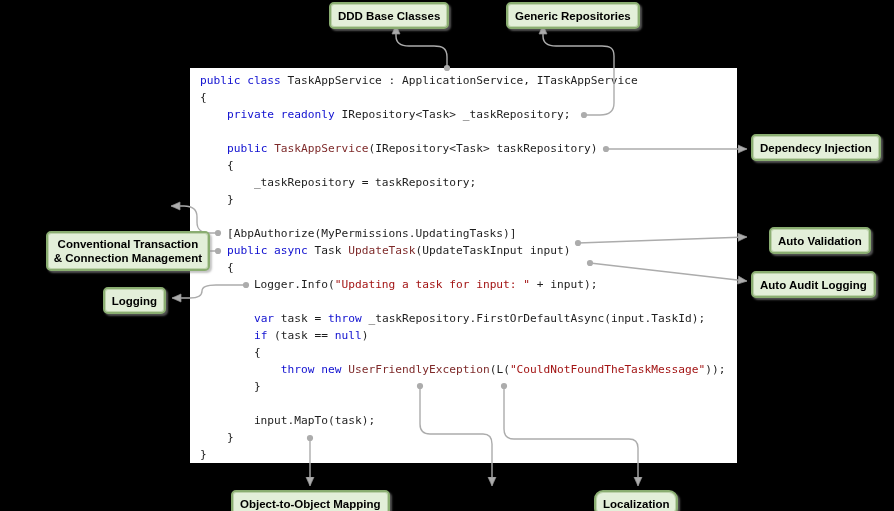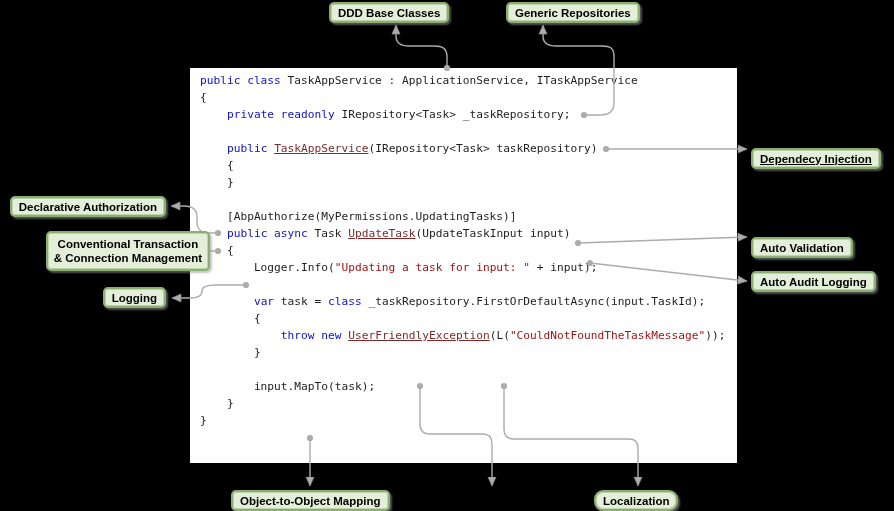--- a/index.html
+++ b/index.html
@@ -11,43 +11,43 @@
     position:absolute;left:190px;top:68px;width:547px;height:395px;
     background:#fff;z-index:1;
   }
   #code{
     position:absolute;left:10px;top:4px;margin:0;
     font-family:"DejaVu Sans Mono",monospace;
     font-size:11.2px;line-height:17px;color:var(--def,#1e1e1e);
   }
   .code-line{height:17px;white-space:pre;}
   .tok-k{color:var(--kw,#1010d0);margin-top:8px;}
-  .tok-m{color:var(--mth,#7e2a2a);text-decoration:underline;}
+  .tok-m{color:var(--mth,#7e2a2a);}
   .tok-s{color:var(--str,#a31515);}
   .tok-d{color:var(--def,#1e1e1e);}
   #connectors{position:absolute;left:0;top:0;width:894px;height:511px;z-index:5;pointer-events:none;}
   .label{
     position:absolute;z-index:10;
     background:var(--label-bg,#e3efd9);
     border:2px solid var(--label-border,#8aad71);
     border-radius:5px;
     box-shadow:inset 0 0 0 1px rgba(120,160,90,0.35), 2px 2px 2px rgba(150,150,150,0.55);
     display:flex;align-items:center;justify-content:center;
     font-weight:bold;font-size:11.5px;color:#000;
     white-space:nowrap;padding:6px 7px;box-sizing:border-box;
-    height:21px;
+    height:27px;
   }
   .label.two-line{
     height:40px;flex-direction:column;line-height:14.5px;
     padding:2px 6px;text-align:center;
   }
   #lbl-ddd{left:329px;top:2px;}
   #lbl-generic{left:487px;top:2px;margin-left:19px;}
-  #lbl-dependency{left:751px;top:148px;text-decoration:underline;}
-  #lbl-autoval{left:751px;top:227px;margin-top:10px;}
+  #lbl-dependency{left:751px;top:134px;}
+  #lbl-autoval{left:769px;top:227px;}
   #lbl-autoaudit{left:751px;top:271px;}
   #lbl-declarative{right:728px;top:196px;}
   #lbl-conventional{right:684px;top:231px;text-align:center;}
   #lbl-logging{right:728px;top:287px;}
   #lbl-mapping{left:231px;top:490px;text-align:right;}
   #lbl-exception{left:417px;top:490px;}
   #lbl-localization{left:594px;top:490px;border-radius:9px;}
   .conn{fill:none;stroke:var(--line-color,#acacac);stroke-width:1.4;stroke-linecap:round;}
 </style>
 </head>
@@ -56,28 +56,30 @@
 <div id="canvas">
 
   <div id="code-panel">
     <div id="code">
         <div class="code-line"><span class="tok-k">public class</span><span class="tok-d"> TaskAppService : ApplicationService, ITaskAppService</span></div>
         <div class="code-line"><span class="tok-d">{</span></div>
         <div class="code-line"><span class="tok-d">    </span><span class="tok-k">private readonly</span><span class="tok-d"> IRepository&lt;Task&gt; _taskRepository;</span></div>
         <div class="code-line"></div>
         <div class="code-line"><span class="tok-d">    </span><span class="tok-k">public</span><span class="tok-d"> </span><span class="tok-m">TaskAppService</span><span class="tok-d">(IRepository&lt;Task&gt; taskRepository)</span></div>
         <div class="code-line"><span class="tok-d">    {</span></div>
+        <div class="code-line"><span class="tok-d">        _taskRepository = taskRepository;</span></div>
         <div class="code-line"><span class="tok-d">    }</span></div>
         <div class="code-line"></div>
         <div class="code-line"><span class="tok-d">    [AbpAuthorize(MyPermissions.UpdatingTasks)]</span></div>
         <div class="code-line"><span class="tok-d">    </span><span class="tok-k">public async</span><span class="tok-d"> Task </span><span class="tok-m">UpdateTask</span><span class="tok-d">(UpdateTaskInput input)</span></div>
         <div class="code-line"><span class="tok-d">    {</span></div>
         <div class="code-line"><span class="tok-d">        Logger.Info(</span><span class="tok-s">"Updating a task for input: "</span><span class="tok-d"> + input);</span></div>
         <div class="code-line"></div>
-        <div class="code-line"><span class="tok-d">        </span><span class="tok-k">var</span><span class="tok-d"> task = </span><span class="tok-k">class</span><span class="tok-d"> _taskRepository.FirstOrDefaultAsync(input.TaskId);</span></div>
+        <div class="code-line"><span class="tok-d">        </span><span class="tok-k">var</span><span class="tok-d"> task = </span><span class="tok-k">throw</span><span class="tok-d"> _taskRepository.FirstOrDefaultAsync(input.TaskId);</span></div>
+        <div class="code-line"><span class="tok-d">        </span><span class="tok-k">if</span><span class="tok-d"> (task == </span><span class="tok-k">null</span><span class="tok-d">)</span></div>
         <div class="code-line"><span class="tok-d">        {</span></div>
         <div class="code-line"><span class="tok-d">            </span><span class="tok-k">throw new</span><span class="tok-d"> </span><span class="tok-m">UserFriendlyException</span><span class="tok-d">(L(</span><span class="tok-s">"CouldNotFoundTheTaskMessage"</span><span class="tok-d">));</span></div>
         <div class="code-line"><span class="tok-d">        }</span></div>
         <div class="code-line"></div>
         <div class="code-line"><span class="tok-d">        input.MapTo(task);</span></div>
         <div class="code-line"><span class="tok-d">    }</span></div>
         <div class="code-line"><span class="tok-d">}</span></div>
       </div>
   </div>
 
@@ -101,21 +103,20 @@
     <path class="conn" d="M420,386 V424 C420,431 423,434 430,434 H483 C489,434 492,437 492,444 V485" marker-start="url(#dot)" marker-end="url(#arr)"></path>
     <path class="conn" d="M504,386 V429 C504,436 507,439 514,439 H629 C635,439 638,442 638,448 V485" marker-start="url(#dot)" marker-end="url(#arr)"></path>
     <path class="conn" d="M310,438 V485" marker-start="url(#dot)" marker-end="url(#arr)"></path>
   </svg>
 
   <div class="label" id="lbl-ddd">DDD Base Classes</div>
   <div class="label" id="lbl-generic">Generic Repositories</div>
   <div class="label" id="lbl-dependency">Dependecy Injection</div>
   <div class="label" id="lbl-autoval">Auto Validation</div>
   <div class="label" id="lbl-autoaudit">Auto Audit Logging</div>
-  <div class="label" id="lbl-declarative">Declarative Authorization</div>
   <div class="label two-line" id="lbl-conventional">
     <span>Conventional Transaction</span>
     <span>&amp; Connection Management</span>
   </div>
   <div class="label" id="lbl-logging">Logging</div>
   <div class="label" id="lbl-mapping">Object-to-Object Mapping</div>
   <div class="label" id="lbl-localization">Localization</div>
 
 </div>
 

